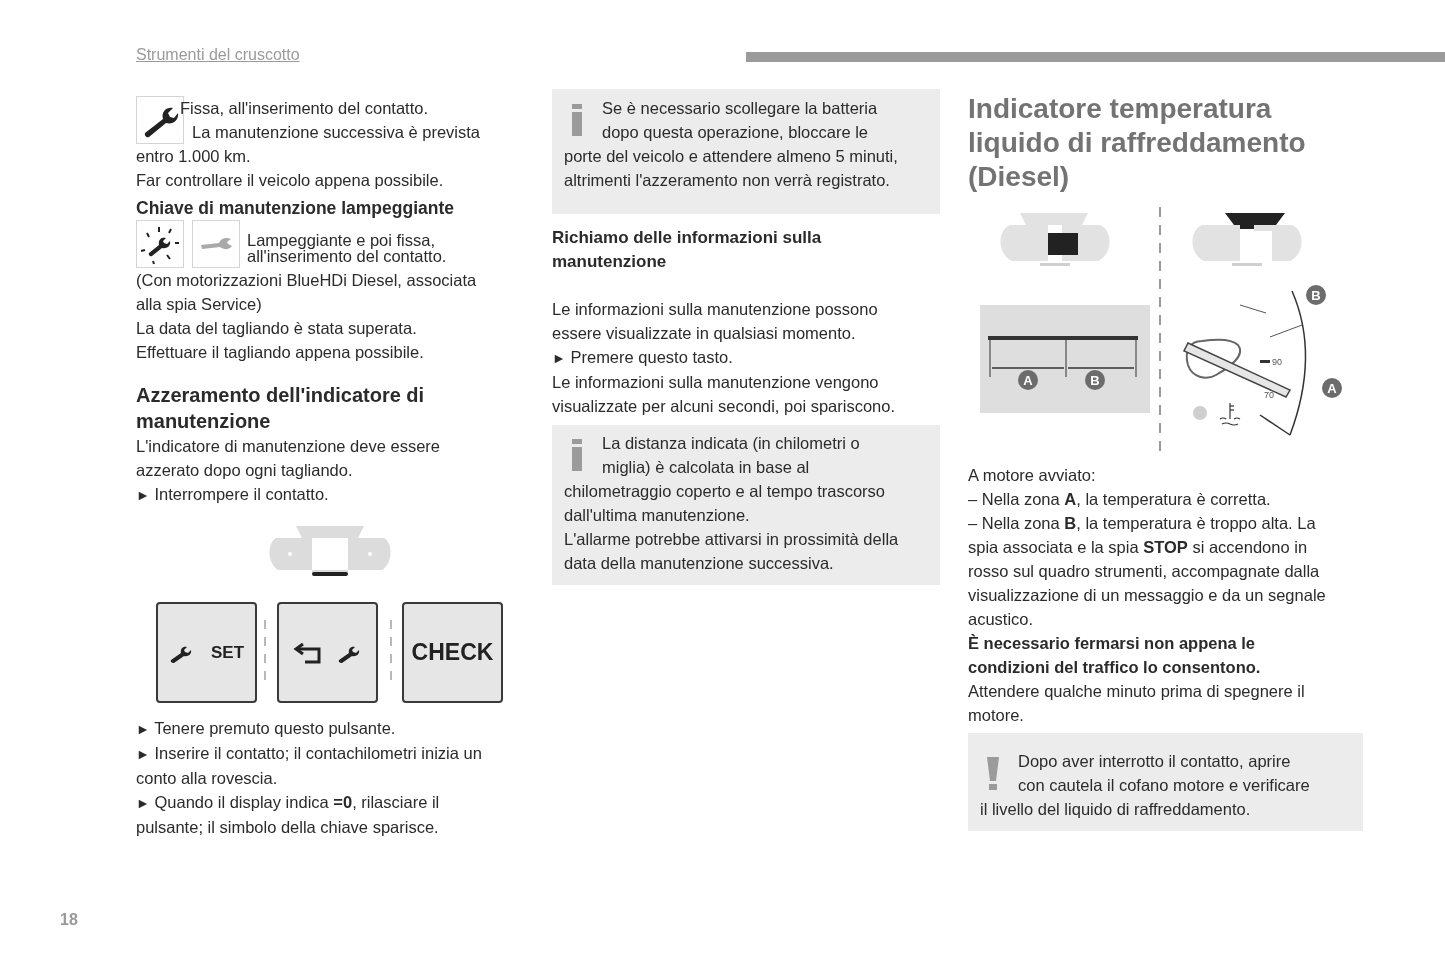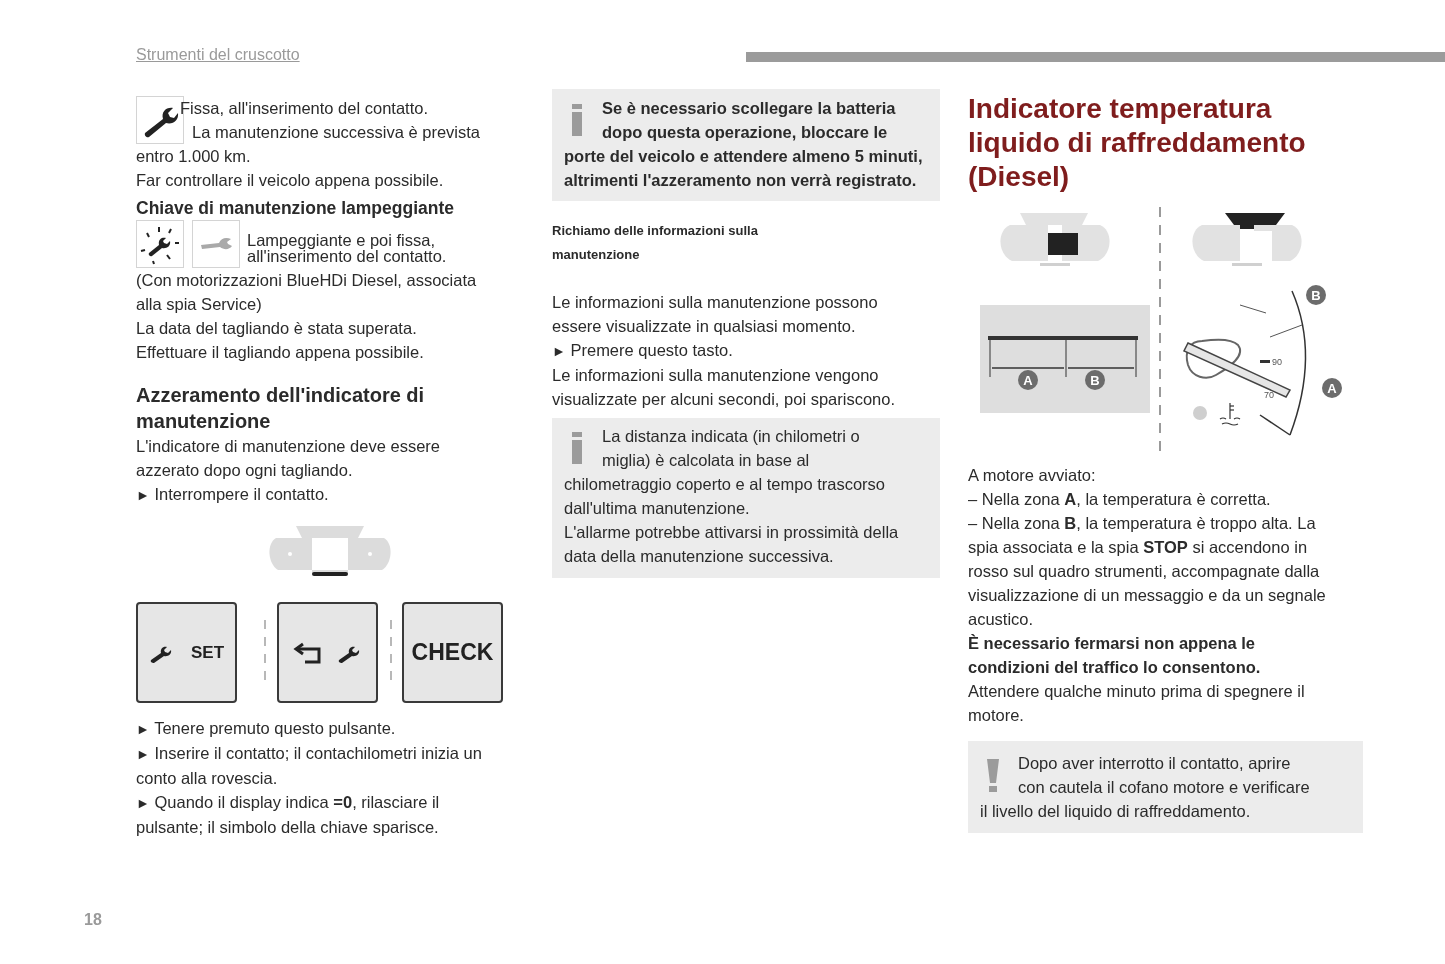--- a/index.html
+++ b/index.html
@@ -1,26 +1,26 @@
 <!DOCTYPE html>
 <html><head>
 <meta charset="utf-8">
 <style>
   html, body { margin:0; padding:0; background:#ffffff; }
   body { width:1445px; height:964px; position:relative; overflow:hidden;
          font-family:"Liberation Sans", sans-serif; color:#2b2b2b; }
   .abs { position:absolute; }
   .running-head { left:136px; top:46px; font-size:16px; color:#9a9a9a;text-decoration:underline; }
   .head-bar { left:746px; top:52px; width:699px; height:10px; background:#9b9b9b; }
-  .page-num { left:84px; top:911px; font-size:16px; font-weight:bold; color:#9a9a9a; }
+  .page-num { left:60px; top:911px; font-size:16px; font-weight:bold; color:#9a9a9a; }
   .col { position:absolute; font-size:16.5px; line-height:24px; }
   .col p { margin:0; }
   .h3 { font-weight:bold; font-size:17.5px; line-height:24px; }
   .h2 { font-weight:bold; font-size:20px; line-height:26px; }
-  .h1 { font-weight:bold; font-size:28px; line-height:34px; color:#7f1d1d; }
+  .h1 { font-weight:bold; font-size:28px; line-height:34px; color:#737373; }
   .icon-box { display:inline-block; width:46px; height:46px; border:1px solid #d4d4d4; background:#fff; box-sizing:border-box; vertical-align:top; }
   .note { background:#ececec; padding:8px 12px 8px 12px; }
   .note-icon { float:left; width:22px; height:44px; margin:4px 14px 0 2px; position:relative; }
   .info-i .dot { position:absolute; left:6px; top:4px; width:10px; height:5px; background:#9b9b9b; }
   .info-i .bar { position:absolute; left:6px; top:12px; width:10px; height:24px; background:#9b9b9b; }
   .warn .bar { position:absolute; left:5px; top:4px; width:12px; height:24px; background:#9b9b9b; clip-path:polygon(0 0,100% 0,75% 100%,25% 100%); }
   .warn .dot { position:absolute; left:7px; top:31px; width:8px; height:6px; background:#9b9b9b; }
   .tri { font-size:14px; }
   .btn { position:absolute; top:602px; width:101px; height:101px; background:#e6e6e6; border:2px solid #3a3a3a; border-radius:4px; box-sizing:border-box; display:flex; align-items:center; justify-content:center; font-weight:bold; color:#222; }
   .sep { position:absolute; top:620px; width:2px; height:66px; background:repeating-linear-gradient(#b8b8b8 0 9px, transparent 9px 17px); }
@@ -83,21 +83,21 @@
   <path d="M30 2 L98 2 L92 14 L36 14 Z" fill="#dcdcdc"></path>
   <path d="M10 14 L46 14 L46 46 L12 46 C2 40 0 20 10 14 Z" fill="#dcdcdc"></path>
   <path d="M82 14 L118 14 C128 20 126 40 116 46 L82 46 Z" fill="#dcdcdc"></path>
   <rect x="48" y="14" width="32" height="32" fill="#ffffff"></rect>
   <rect x="46" y="46" width="36" height="4" fill="#dcdcdc"></rect>
   <rect x="46" y="48" width="36" height="4" fill="#222" rx="2"></rect>
   <circle cx="24" cy="30" r="2" fill="#fff"></circle>
     <circle cx="104" cy="30" r="2" fill="#fff"></circle>
 </svg>
 
-<div class="btn" style="left:136px;gap:8px;">
+<div class="btn" style="left:156px;gap:8px;">
   <svg width="26" height="20" viewBox="0 0 26 20">
       <path d="M2 17 L12 10 C11 6 14 3 18 4 L15 7 L16 9 L19 10 L22 7 C23 11 19 14 15 13 L5 20 C3 20 1 19 2 17 Z" fill="#222"></path>
     </svg>
   <span style="margin-left:8px; font-size:17px;">SET</span>
 </div>
 <div class="sep" style="left:264px;"></div>
 <div class="btn" style="left:277px;">
   <svg width="34" height="26" viewBox="0 0 34 26">
       <path d="M10 4 L3 9 L10 14" fill="none" stroke="#222" stroke-width="3"></path>
       <path d="M4 9 L26 9 L26 22 L12 22" fill="none" stroke="#222" stroke-width="3"></path>
@@ -113,31 +113,31 @@
 
 <div class="col" style="left:136px; top:716px; width:395px;">
   <p><span class="tri">►</span> <span>Tenere premuto questo pulsante.</span></p>
   <p><span class="tri">►</span> <span>Inserire il contatto; il contachilometri inizia un</span></p>
   <p>conto alla rovescia.</p>
   <p><span class="tri">►</span> <span>Quando il display indica </span><b>=0</b><span>, rilasciare il</span></p>
   <p>pulsante; il simbolo della chiave sparisce.</p>
 </div>
 
 <div class="col" style="left:552px; top:89px; width:388px;">
-  <div class="note" style="padding-top:7px; padding-bottom:9px;font-weight:bold;">
+  <div class="note" style="padding-top:7px; padding-bottom:22px;">
     <span class="note-icon info-i">
         <span class="dot"></span>
         <span class="bar"></span>
       </span>
     <p>Se è necessario scollegare la batteria</p>
     <p>dopo questa operazione, bloccare le</p>
     <p style="clear:left;">porte del veicolo e attendere almeno 5 minuti,</p>
     <p>altrimenti l'azzeramento non verrà registrato.</p>
   </div>
-  <p class="h3" style="margin-top:18px; font-size:13px;"><span>Richiamo delle informazioni sulla</span><br><span>manutenzione</span></p>
+  <p class="h3" style="margin-top:12px; font-size:17px;"><span>Richiamo delle informazioni sulla</span><br><span>manutenzione</span></p>
   <p style="margin-top:23px;">Le informazioni sulla manutenzione possono</p>
   <p>essere visualizzate in qualsiasi momento.</p>
   <p><span class="tri">►</span> <span>Premere questo tasto.</span></p>
   <p>Le informazioni sulla manutenzione vengono</p>
   <p>visualizzate per alcuni secondi, poi spariscono.</p>
   <div class="note" style="margin-top:7px; padding-top:6px; padding-bottom:10px;">
     <span class="note-icon info-i">
         <span class="dot"></span>
         <span class="bar"></span>
       </span>
@@ -215,21 +215,21 @@
   <p><span>–  Nella zona </span><b>A</b><span>, la temperatura è corretta.</span></p>
   <p><span>–  Nella zona </span><b>B</b><span>, la temperatura è troppo alta. La</span></p>
   <p><span>spia associata e la spia </span><b>STOP</b><span> si accendono in</span></p>
   <p>rosso sul quadro strumenti, accompagnate dalla</p>
   <p>visualizzazione di un messaggio e da un segnale</p>
   <p>acustico.</p>
   <p style="font-weight:bold;">È necessario fermarsi non appena le</p>
   <p style="font-weight:bold;">condizioni del traffico lo consentono.</p>
   <p>Attendere qualche minuto prima di spegnere il</p>
   <p>motore.</p>
-  <div class="note" style="margin-top:14px; padding-top:10px; padding-bottom:10px;">
+  <div class="note" style="margin-top:6px; padding-top:16px; padding-bottom:10px;">
     <span class="note-icon warn">
         <span class="bar"></span>
         <span class="dot"></span>
       </span>
     <p>Dopo aver interrotto il contatto, aprire</p>
     <p>con cautela il cofano motore e verificare</p>
     <p style="clear:left;">il livello del liquido di raffreddamento.</p>
   </div>
 </div>
 

